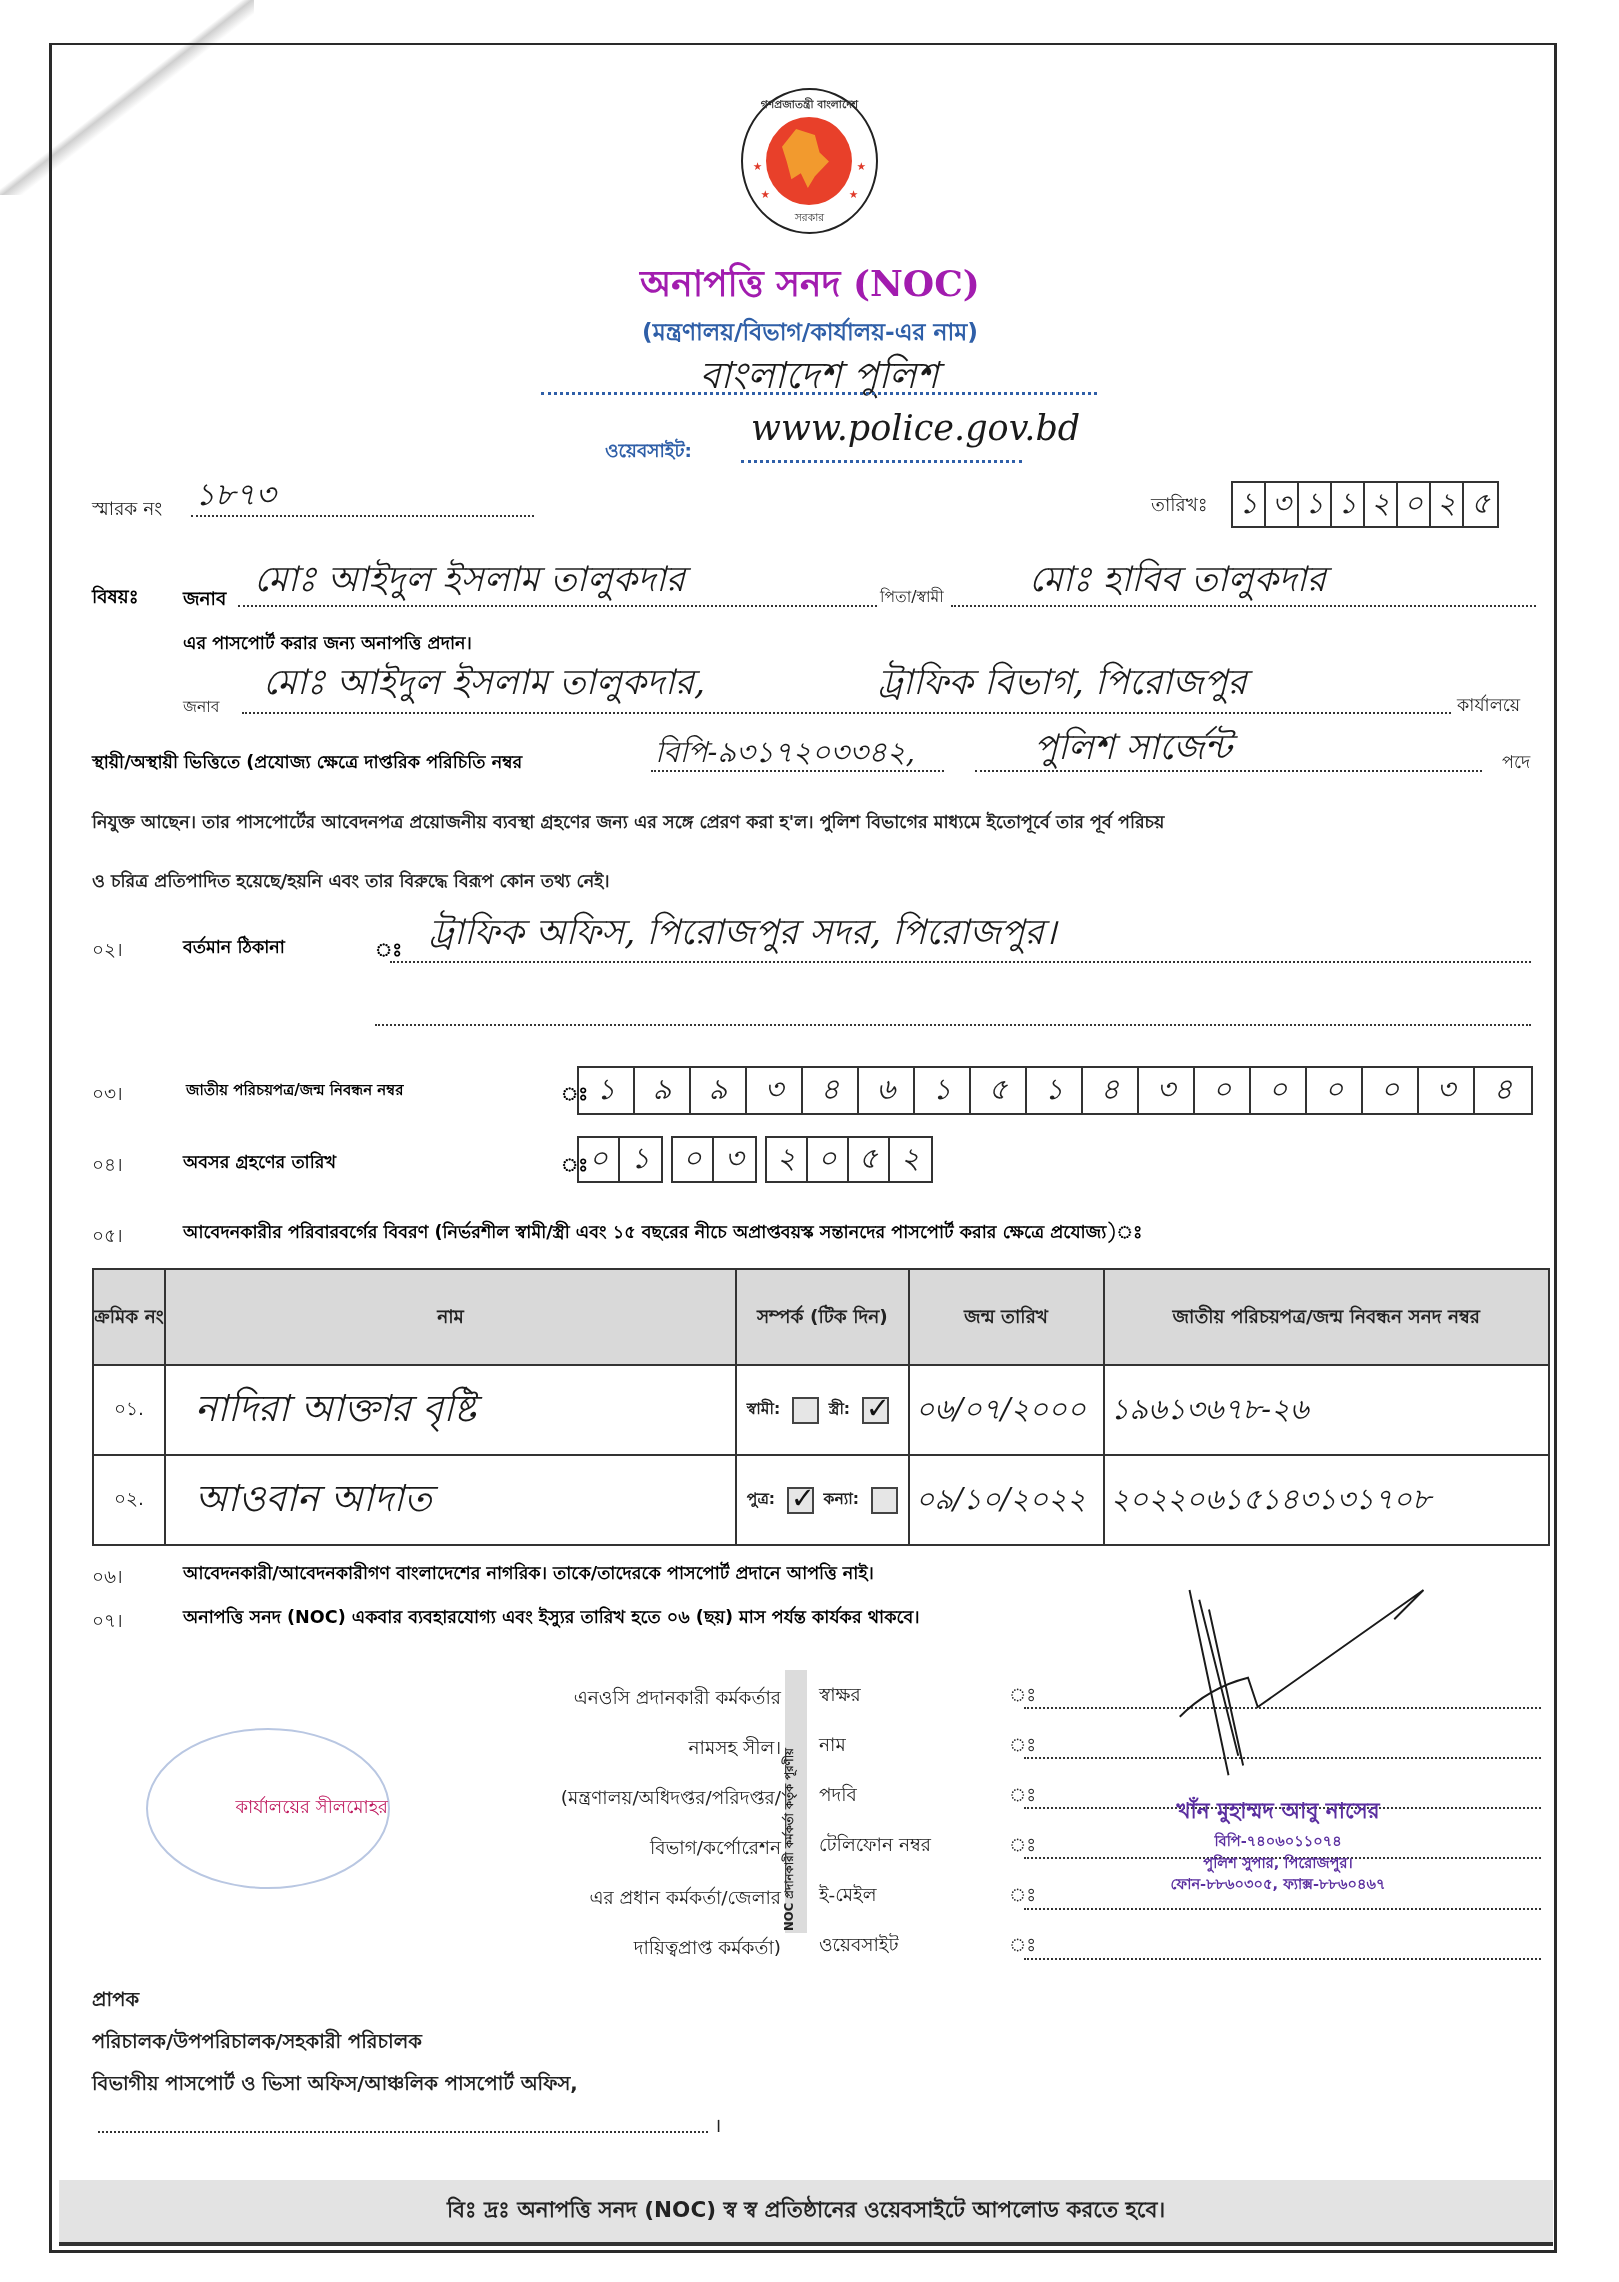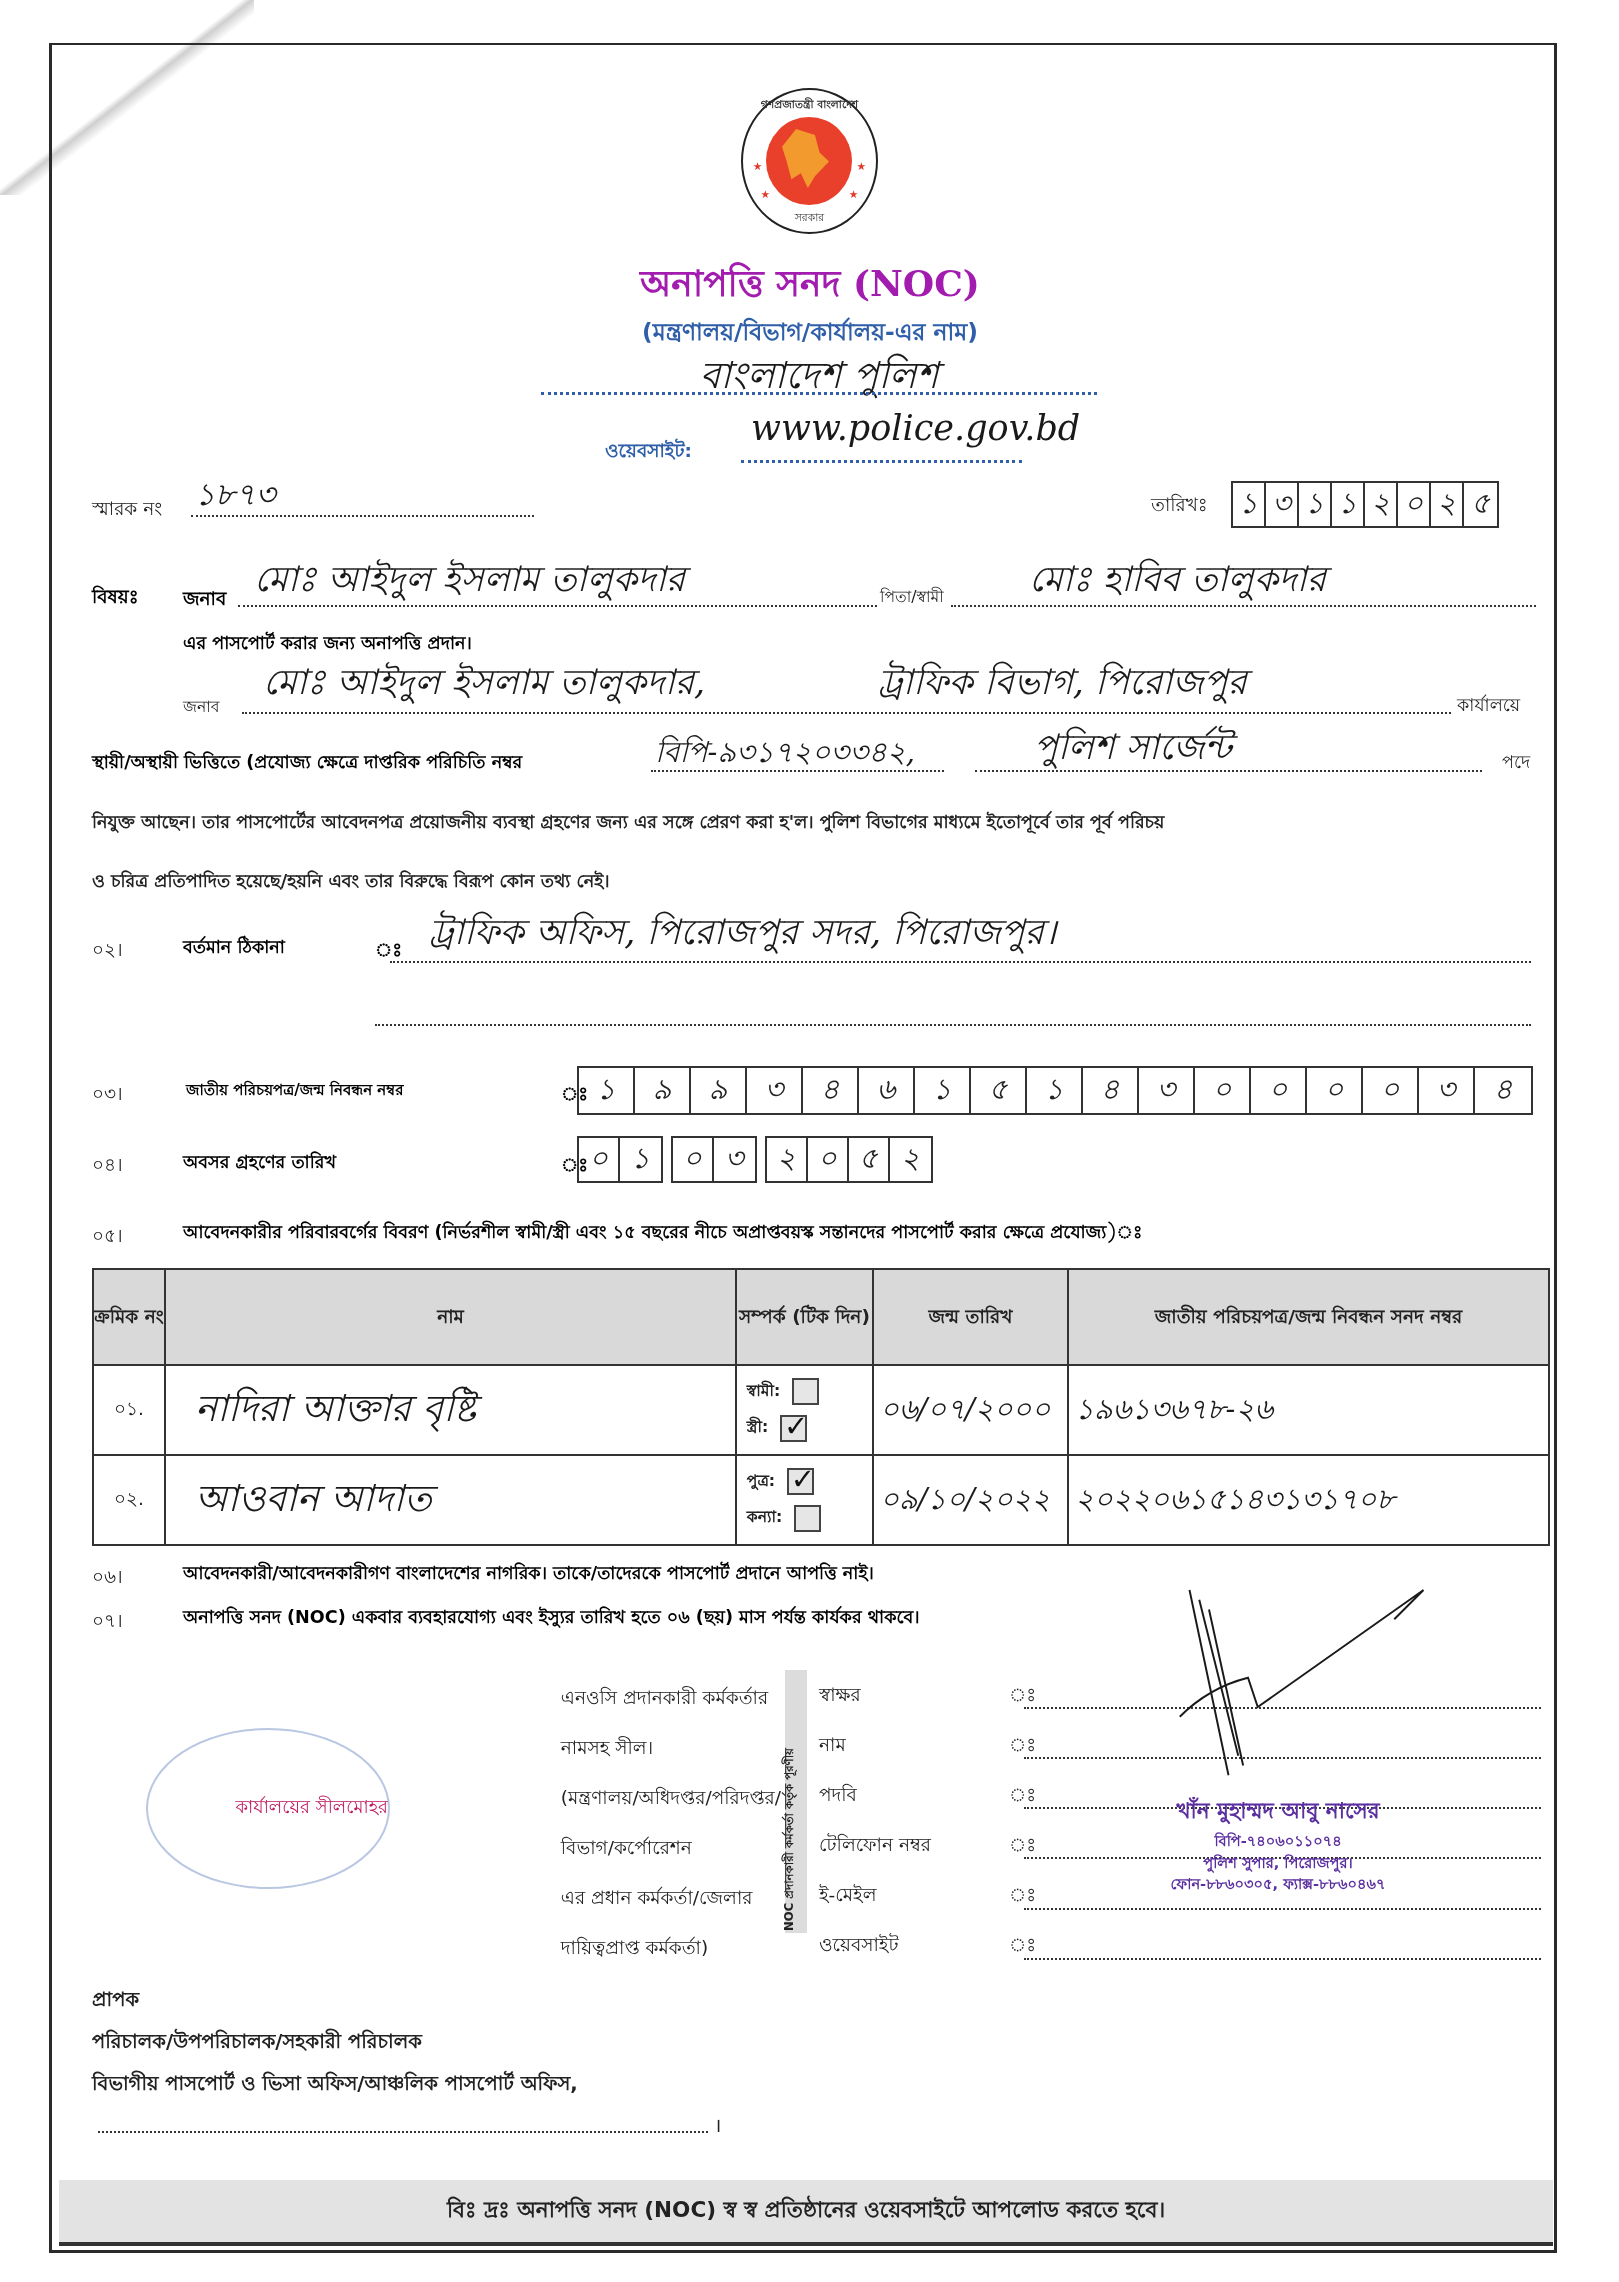--- a/index.html
+++ b/index.html
@@ -41,27 +41,27 @@
 
   .para { position: absolute; left: 92px; font-size: 18.5px; font-weight: bold; white-space: nowrap; }
 
   
   .fam-table { position: absolute; left: 92px; top: 1268px; width: 1458px; border-collapse: collapse; }
   .fam-table th { background: #d9d9d9; border: 2px solid #333; font-size: 18.5px; font-weight: bold; height: 96px; line-height: 1.4; }
   .fam-table td { border: 2px solid #333; vertical-align: middle; height: 90px; }
   .fam-table td.sl { text-align: center; font-size: 18.5px; }
   .fam-table td.nm { font-size: 37px; padding-left: 29px; }
   .fam-table td.dob, .fam-table td.nid { font-size: 29px; padding-left: 5.9px; }
-  .rel { display: flex; flex-direction: column; gap: 9.8px; padding: 3.9px 9.8px; }
+  .rel { display: flex; flex-direction: row; gap: 9.8px; padding: 3.9px 9.8px; }
   .rel-row { display: flex; align-items: center; gap: 11.7px; font-size: 15.6px; font-weight: bold; }
   .chk { width: 27px; height: 27px; border: 2px solid #444; background: #e6e6e6; position: relative; display: inline-block; }
   .chk.on::after { content: "\2713"; position: absolute; left: 2px; top: -7.8px; font-size: 29px; color: #111; }
 
   
-  .sig-left { position: absolute; right: 839px; top: 1673px; text-align: left; font-size: 18.5px; line-height: 50px; }
+  .sig-left { position: absolute; right: 839px; top: 1673px; text-align: right; font-size: 18.5px; line-height: 50px; }
   .vert-strip { position: absolute; left: 785px; top: 1670px; width: 21.5px; height: 263px; background: #dcdcdc; }
   .vert-text { position: absolute; left: 780px; top: 1931px; transform-origin: 0 0; transform: rotate(-90deg); font-size: 11.7px; font-weight: bold; white-space: nowrap; width: 263px; }
   .sig-labels { position: absolute; left: 819px; top: 1670px; font-size: 18.5px; line-height: 50px; }
   .sig-colons { position: absolute; left: 1009px; top: 1670px; font-size: 18.5px; line-height: 50px; }
   .sig-dots { position: absolute; left: 1024px; width: 517px; border-top: 2.9px dotted #333; }
   .office-seal { position: absolute; left: 146px; top: 1728px; width: 244px; height: 161px; border: 2px solid #b9c7e2; border-radius: 50%; display: flex; align-items: center; justify-content: flex-end; color: #be185d; font-size: 18px; }
   .signature-scribble { position: absolute; left: 1170px; top: 1580px; width: 273px; height: 254px; }
   .stamp { position: absolute; left: 1122px; top: 1794px; width: 312px; text-align: center; color: #5b2fa0; font-weight: bold; }
   .stamp .date { color: #1a1a1a; font-family: "DejaVu Serif", serif; font-style: italic; font-size: 29px; font-weight: normal; }
   .stamp .name { font-size: 21.5px; }

